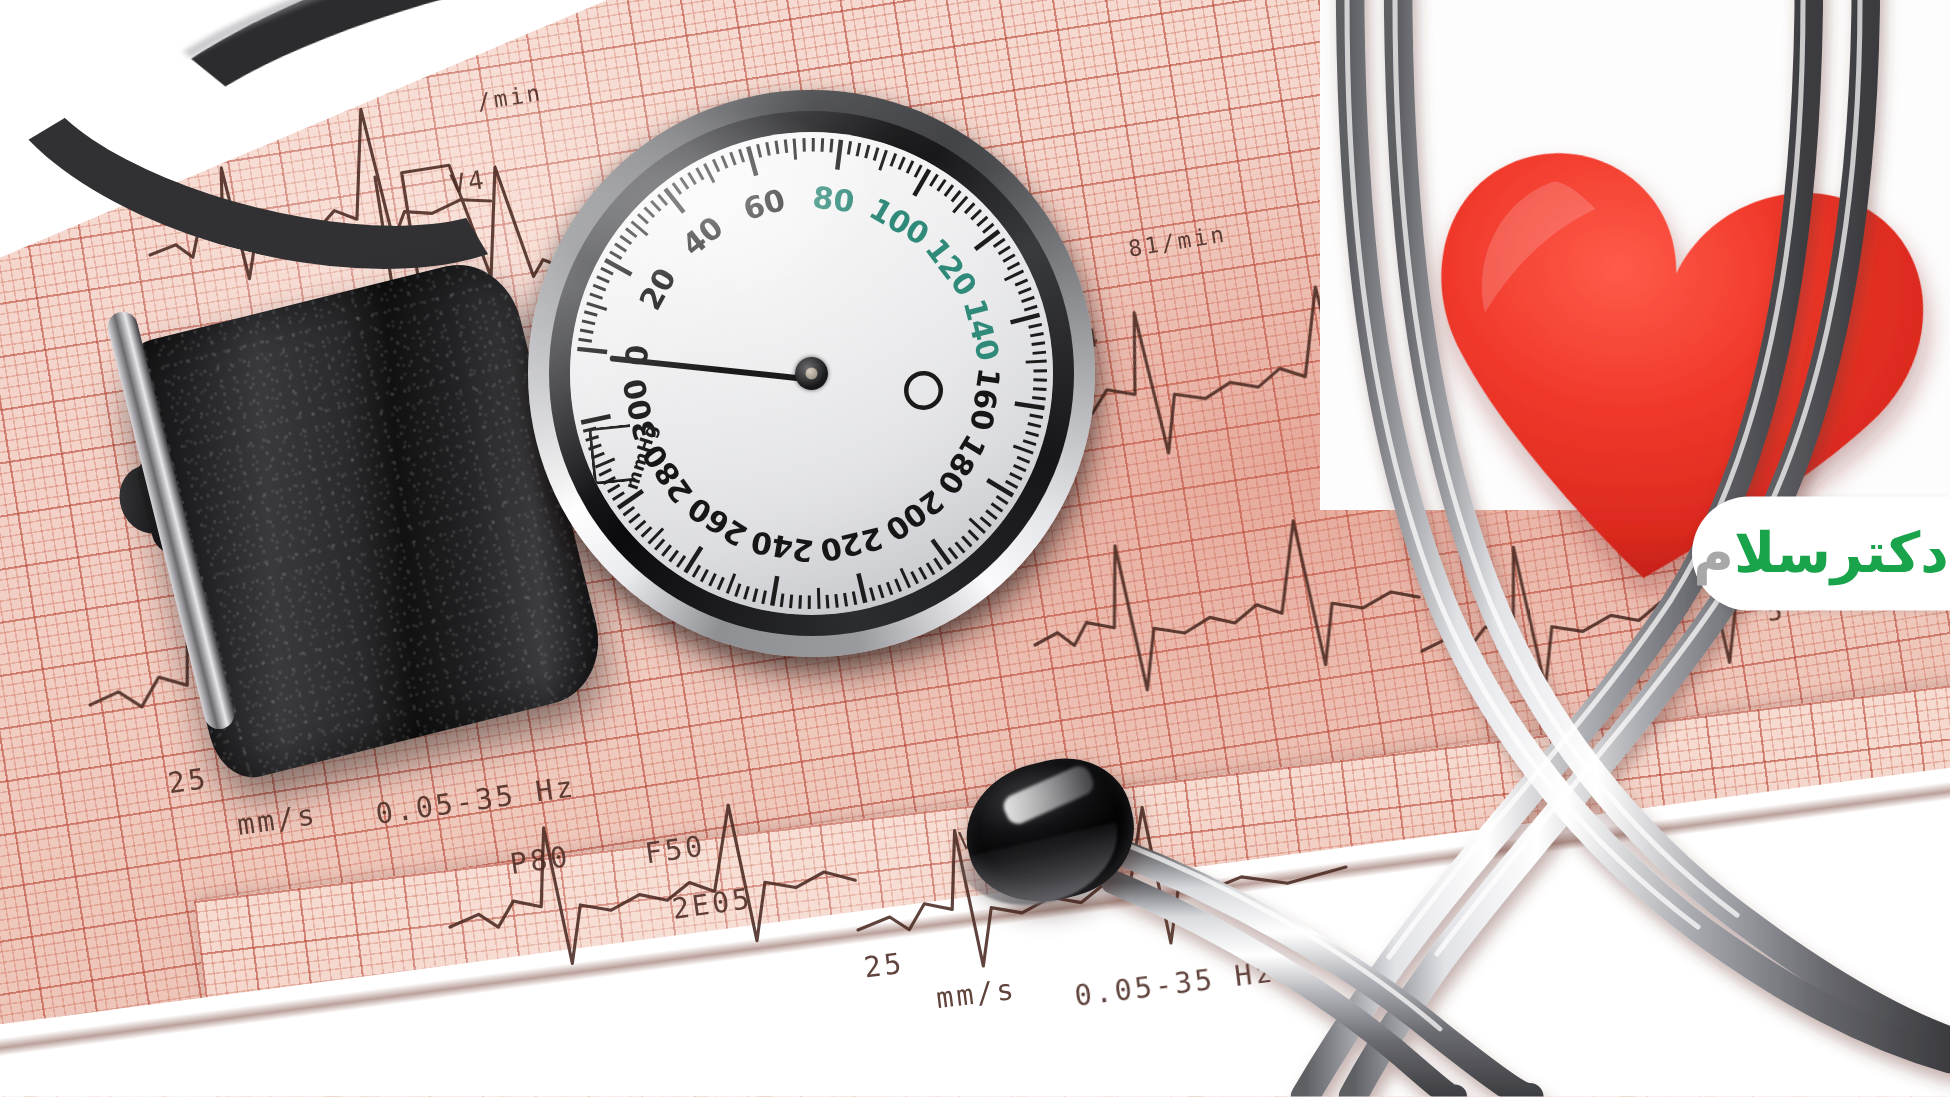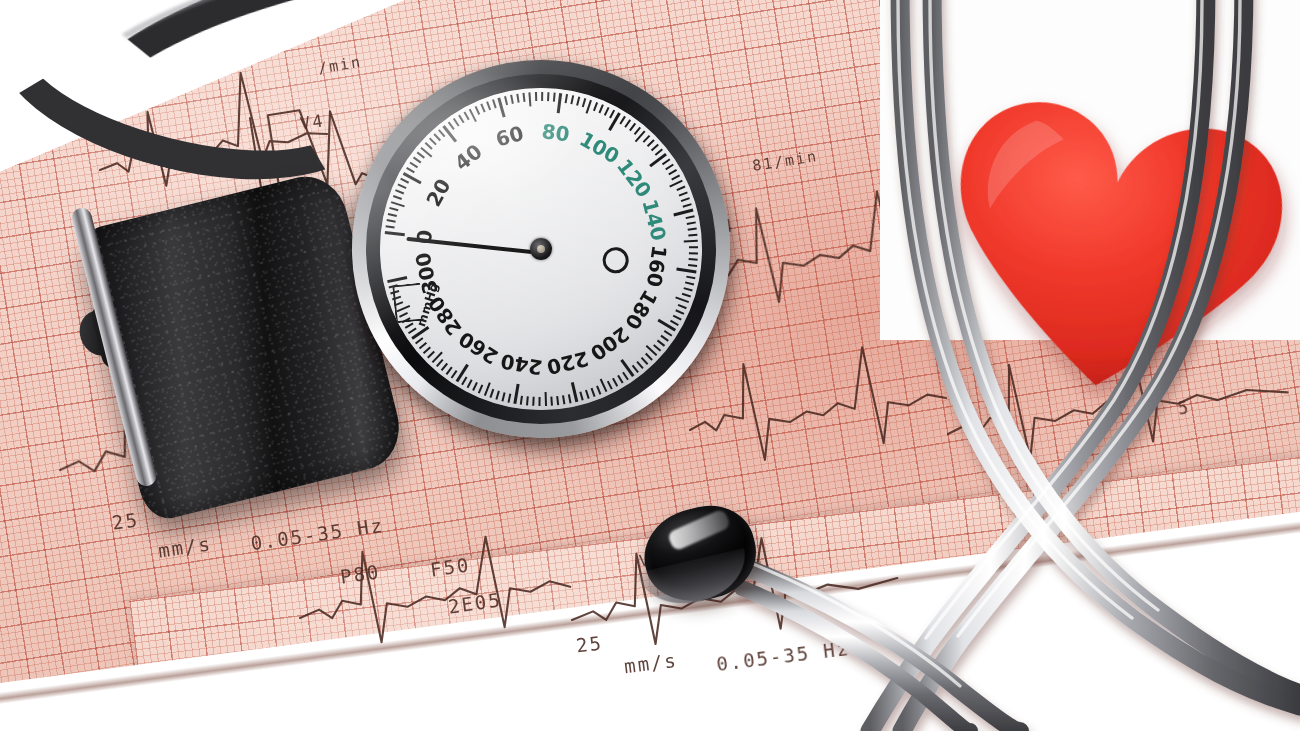--- a/index.html
+++ b/index.html
@@ -674,14 +674,17 @@
         </div>
       <div class="zero-stop"></div>
       <div class="mmhg">mmHg</div>
       <div class="needle" id="needle" style="width: 135px; transform: rotate(186deg) translate(0px, -50%);"></div>
       <div class="counterweight" id="cw" style="transform: rotate(366deg) translate(0px, 0px); transform-origin: 10px 10px; margin-left: -10px; margin-top: -10px; left: calc(50% + 71.6056px); top: calc(50% + 7.52605px);"></div>
       <div class="needle-hub"></div>
     </div>
     <div class="glass"></div>
   </div>
 
+  <div class="logo-badge">
+    <div class="logo-text"><span>دکترسلا</span><span class="tail">م</span></div>
+  </div>
 
 </div>
 
 </body></html>

